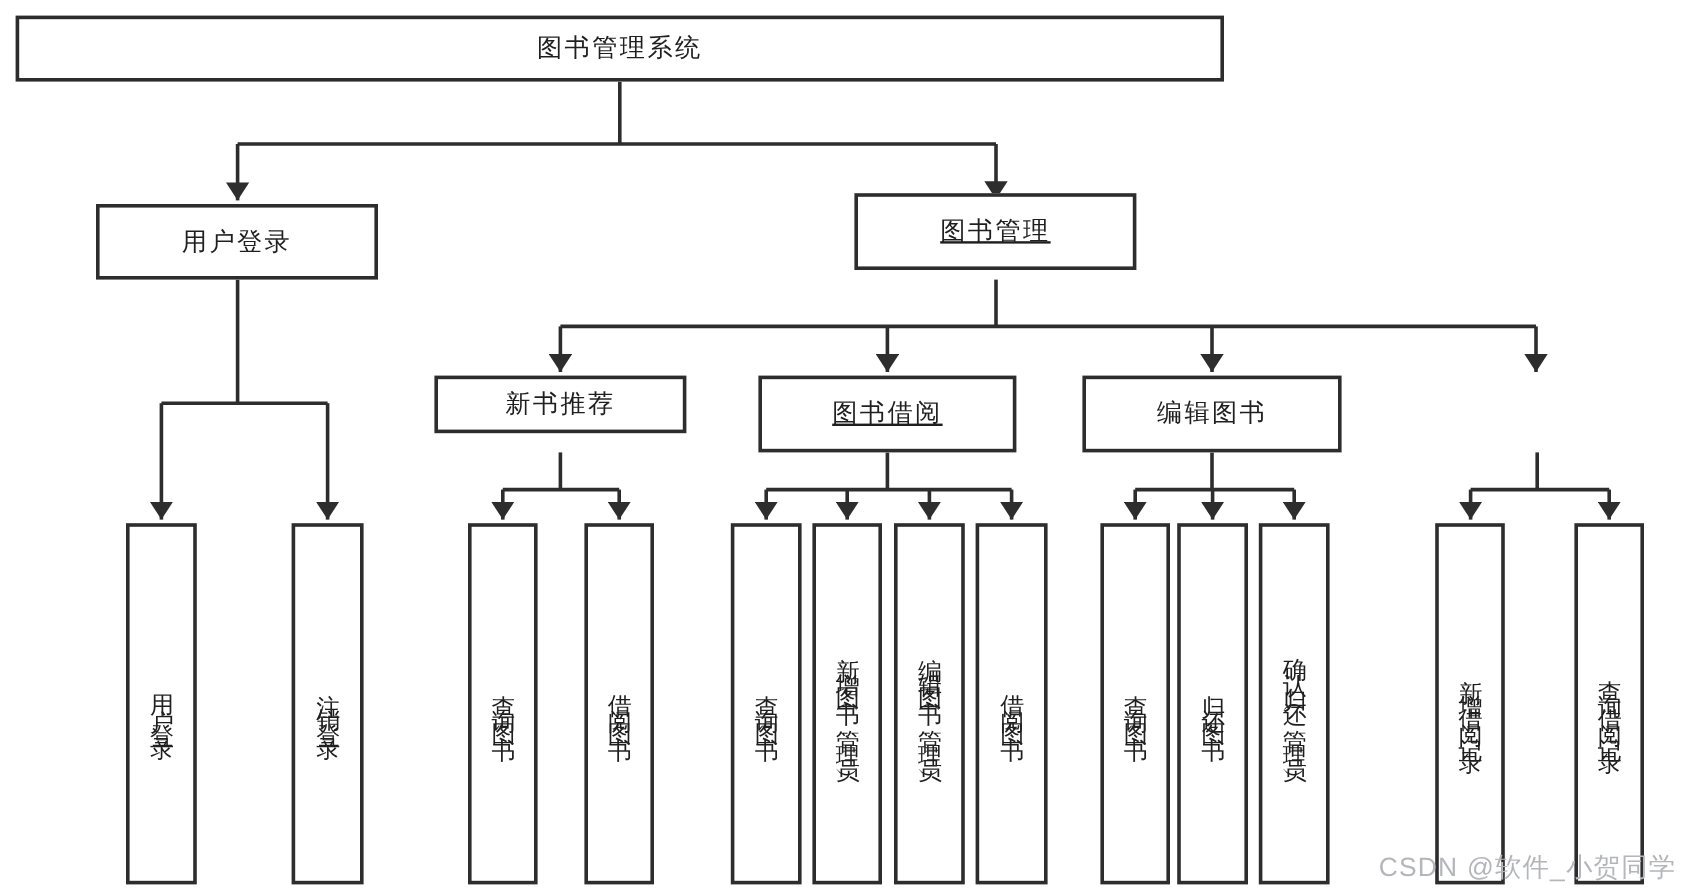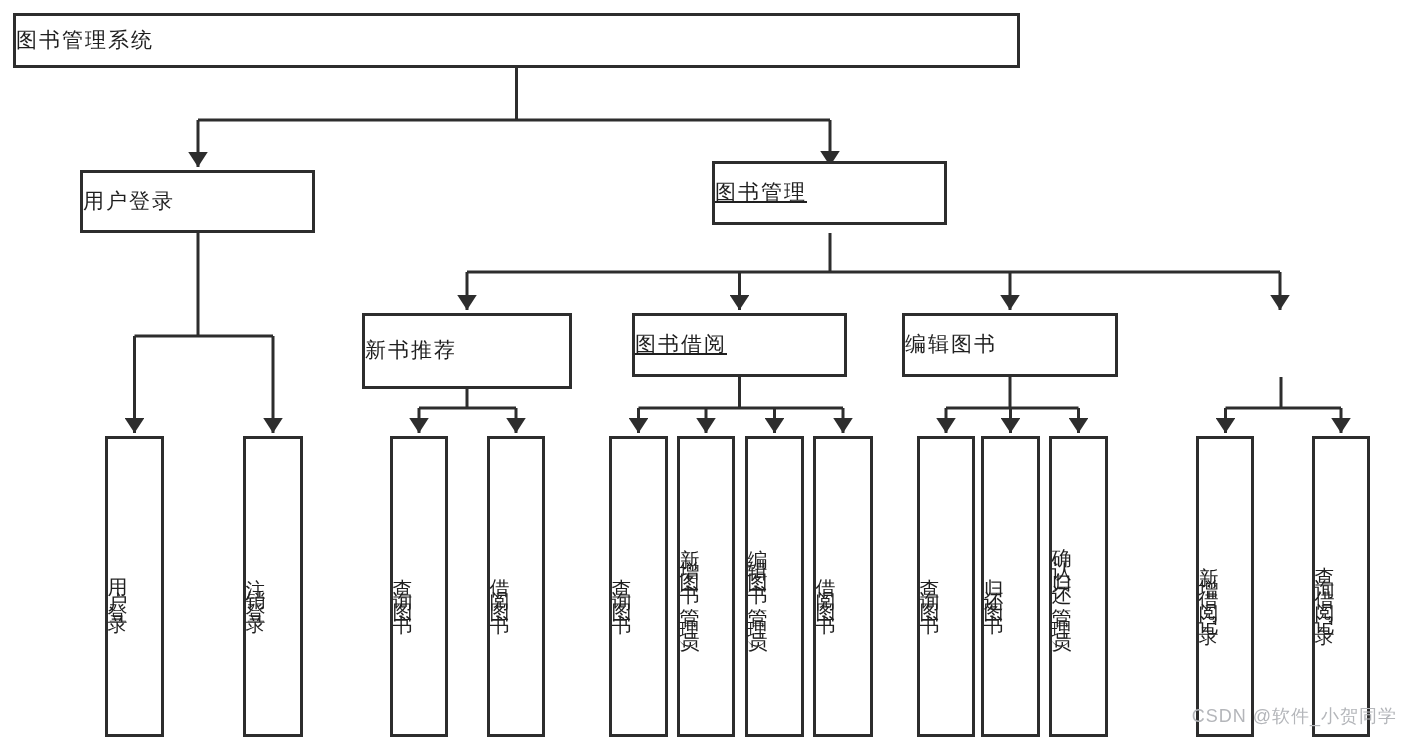--- a/index.html
+++ b/index.html
@@ -9,52 +9,52 @@
     background:#ffffff;
     font-family:"Liberation Sans",sans-serif;
     overflow:hidden;
   }
   .lines{position:absolute;left:0;top:0;width:1405px;height:747px;}
   .node{
     position:absolute;
     box-sizing:border-box;
     background:#ffffff;
     border:3px solid #2d2d2d;
-    display:flex;align-items:center;
+    display:flex;align-items:center;justify-content:center;
     color:#1f1f1f;
     font-size:21px;
     letter-spacing:2px;
     white-space:nowrap;
   }
   .node.h{padding-bottom:2px;}
   .node.leaf{
     top:436px;height:301px;width:59px;
   }
   .leaf .vtext{
     writing-mode:vertical-lr;
     text-orientation:mixed;
     font-size:20px;
     letter-spacing:12px;
     line-height:1;
     color:#1f1f1f;
   }
   .watermark{
     position:absolute;
-    right:8px;bottom:19px;
-    font-size:18px;
+    right:8px;bottom:9px;
+    font-size:22px;
     color:#b4b6ba;
     letter-spacing:1px;
     z-index:5;
     white-space:nowrap;
   }
   
   #n-root{left:13px;top:13px;width:1007px;height:55px;}
   #n-user-login{left:80px;top:170px;width:235px;height:63px;}
   #n-book-mgmt{left:712px;top:161px;width:235px;height:64px;text-decoration:underline;}
-  #n-new-books{left:362px;top:313px;width:210px;height:76px;}
+  #n-new-books{left:362px;top:313px;width:210px;height:48px;}
   #n-book-borrow{left:632px;top:313px;width:215px;height:64px;text-decoration:underline;}
   #n-current-borrow{left:902px;top:313px;width:216px;height:64px;}
   #n-borrow-records{left:1173px;top:313px;width:214px;height:64px;}
   #l-user-login{left:105px;}
   #l-logout{left:243px;width:60px;}
   #l-nb-query{left:390px;width:58px;}
   #l-nb-borrow{left:487px;width:58px;}
   #l-bb-query{left:609px;}
   #l-bb-add{left:677px;width:58px;}
   #l-bb-edit{left:745px;}

